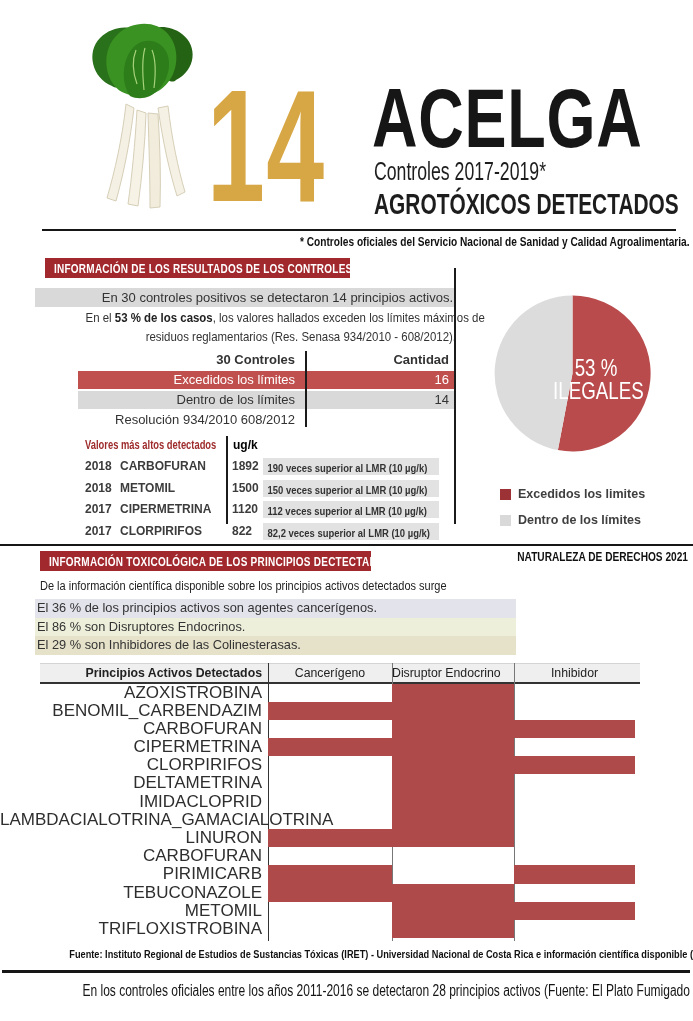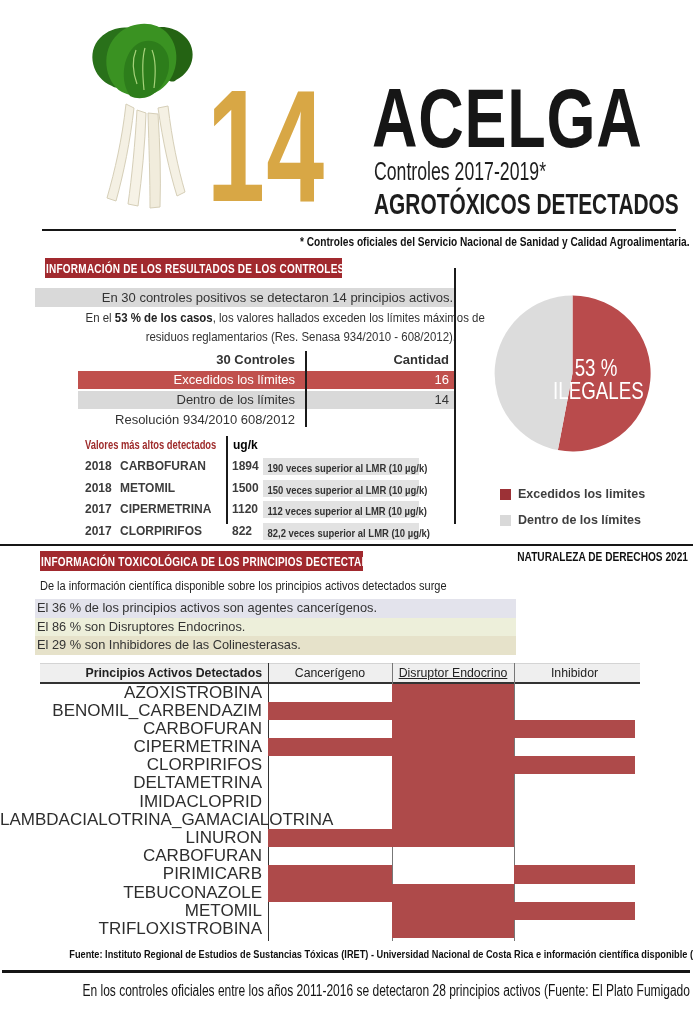--- a/index.html
+++ b/index.html
@@ -16,21 +16,21 @@
 
   
   .count{font-size:160px;font-weight:bold;color:#d8a745;line-height:115px;letter-spacing:2px;}
   .title{font-size:84px;font-weight:bold;color:#161616;line-height:68px;letter-spacing:1px;}
   .subtitle{font-size:26px;color:#1d1d1d;line-height:26px;}
   .subtitle2{font-size:29px;font-weight:bold;color:#1d1d1d;line-height:30px;}
   .hline{position:absolute;background:#161616;}
   .footnote{font-size:13px;font-weight:bold;color:#111;text-align:right;}
 
   
-  .banner{position:absolute;height:20px;background:#a1292e;line-height:20px;padding-left:1px;}
+  .banner{position:absolute;height:20px;background:#a1292e;line-height:20px;padding-left:9px;}
   .banner span{display:inline-block;color:#fff;font-size:12.5px;font-weight:bold;letter-spacing:.3px;
                transform:scaleX(0.8);transform-origin:0 50%;white-space:nowrap;}
 
   .band1{background:#d9d9d9;text-align:right;font-size:13px;line-height:19px;color:#333;padding-right:3px;}
   .para{text-align:right;font-size:13px;line-height:19px;color:#333;transform:scaleX(0.88);transform-origin:100% 0;}
   .para b{color:#222;}
 
   
   .ctrl-head{font-weight:bold;font-size:13px;color:#333;height:18px;line-height:18px;position:relative;}
   .ctrl-row{position:relative;height:18px;line-height:18px;font-size:13px;margin-bottom:2px;}
@@ -40,21 +40,21 @@
   .ctrl-label{position:absolute;left:0;right:155px;text-align:right;padding-right:5px;}
   .ctrl-value{position:absolute;right:6px;}
 
   
   .val-title{font-size:12.5px;font-weight:bold;color:#9e2b2b;}
   .val-unit{font-size:12px;font-weight:bold;color:#000000;}
   .val-row{position:relative;height:21.5px;}
   .val-year{position:absolute;left:0;top:2px;font-size:12px;font-weight:bold;color:#3c3c3c;}
   .val-name{position:absolute;left:35px;top:2px;font-size:12px;font-weight:bold;color:#3c3c3c;}
   .val-value{position:absolute;left:147px;top:2px;font-size:12px;font-weight:bold;color:#3c3c3c;}
-  .val-chip{position:absolute;left:178px;top:1px;width:156px;height:17px;background:#e2e2e2;}
+  .val-chip{position:absolute;left:178px;top:1px;width:176px;height:17px;background:#e2e2e2;}
   .val-chip span{display:inline-block;font-size:10.5px;font-weight:bold;color:#333;line-height:17px;
                  padding-left:5px;transform:scaleX(0.9);transform-origin:0 50%;white-space:nowrap;}
 
   .vline{position:absolute;background:#1b1b1b;}
 
   
   .pie-label{color:#fff;text-align:center;font-size:24px;line-height:23px;}
   .legend-item{display:flex;align-items:center;height:26px;}
   .legend-swatch{width:11px;height:11px;margin-right:7px;flex:0 0 auto;}
   .legend-label{font-size:12.5px;font-weight:bold;color:#3f3f3f;}
@@ -62,21 +62,21 @@
   
   .right-note{font-size:13px;font-weight:bold;color:#111;text-align:right;}
   .intro{font-size:12.5px;color:#222;}
   .stat-band{height:18.7px;line-height:18.7px;padding-left:2px;font-size:12.8px;color:#333;}
 
   
   .m-head{background:#efefef;border-top:1px solid #d4d4d4;height:19px;line-height:19px;font-size:12.3px;color:#222;}
   .m-head span{position:absolute;top:0;height:19px;}
   .mh-label{left:0;width:222px;text-align:right;font-weight:bold;}
   .mh-c1{left:228px;width:124px;text-align:center;}
-  .mh-c2{left:352px;width:122px;text-align:center;text-decoration:underline;}
+  .mh-c2{left:352px;width:122px;text-align:left;}
   .mh-c3{left:474px;width:121px;text-align:center;}
   .m-row{position:relative;height:18.2px;z-index:2;}
   .m-label{position:absolute;left:0;width:262px;text-align:right;font-size:17px;color:#2e2e2e;line-height:18.2px;}
   .m-cell{position:absolute;top:0;bottom:0;}
   .c1{left:268px;width:124px;}
   .c2{left:392px;width:122px;}
   .c3{left:514px;width:121px;}
   .m-cell.on{background:#ae4a4a;}
   .mvline{position:absolute;z-index:1;}
 
@@ -142,21 +142,21 @@
     </div>
   <div class="vline" style="left:305px;top:351px;width:1.5px;height:76px;"></div>
 
   <div class="abs val-title sx75 ol nw" style="left:85px;top:438px;">Valores más altos detectados</div>
   <div class="abs val-unit" style="left:233px;top:438px;">ug/k</div>
   <div class="vline" style="left:226px;top:436px;width:1.5px;height:88px;"></div>
   <div class="abs" style="left:85px;top:457px;width:372px;">
       <div class="val-row">
         <div class="val-year">2018</div>
         <div class="val-name">CARBOFURAN</div>
-        <div class="val-value">1894</div>
+        <div class="val-value">1892</div>
         <div class="val-chip"><span>190 veces superior al LMR (10 µg/k)</span></div>
       </div>
       <div class="val-row">
         <div class="val-year">2018</div>
         <div class="val-name">METOMIL</div>
         <div class="val-value">1500</div>
         <div class="val-chip"><span>150 veces superior al LMR (10 µg/k)</span></div>
       </div>
       <div class="val-row">
         <div class="val-year">2017</div>

